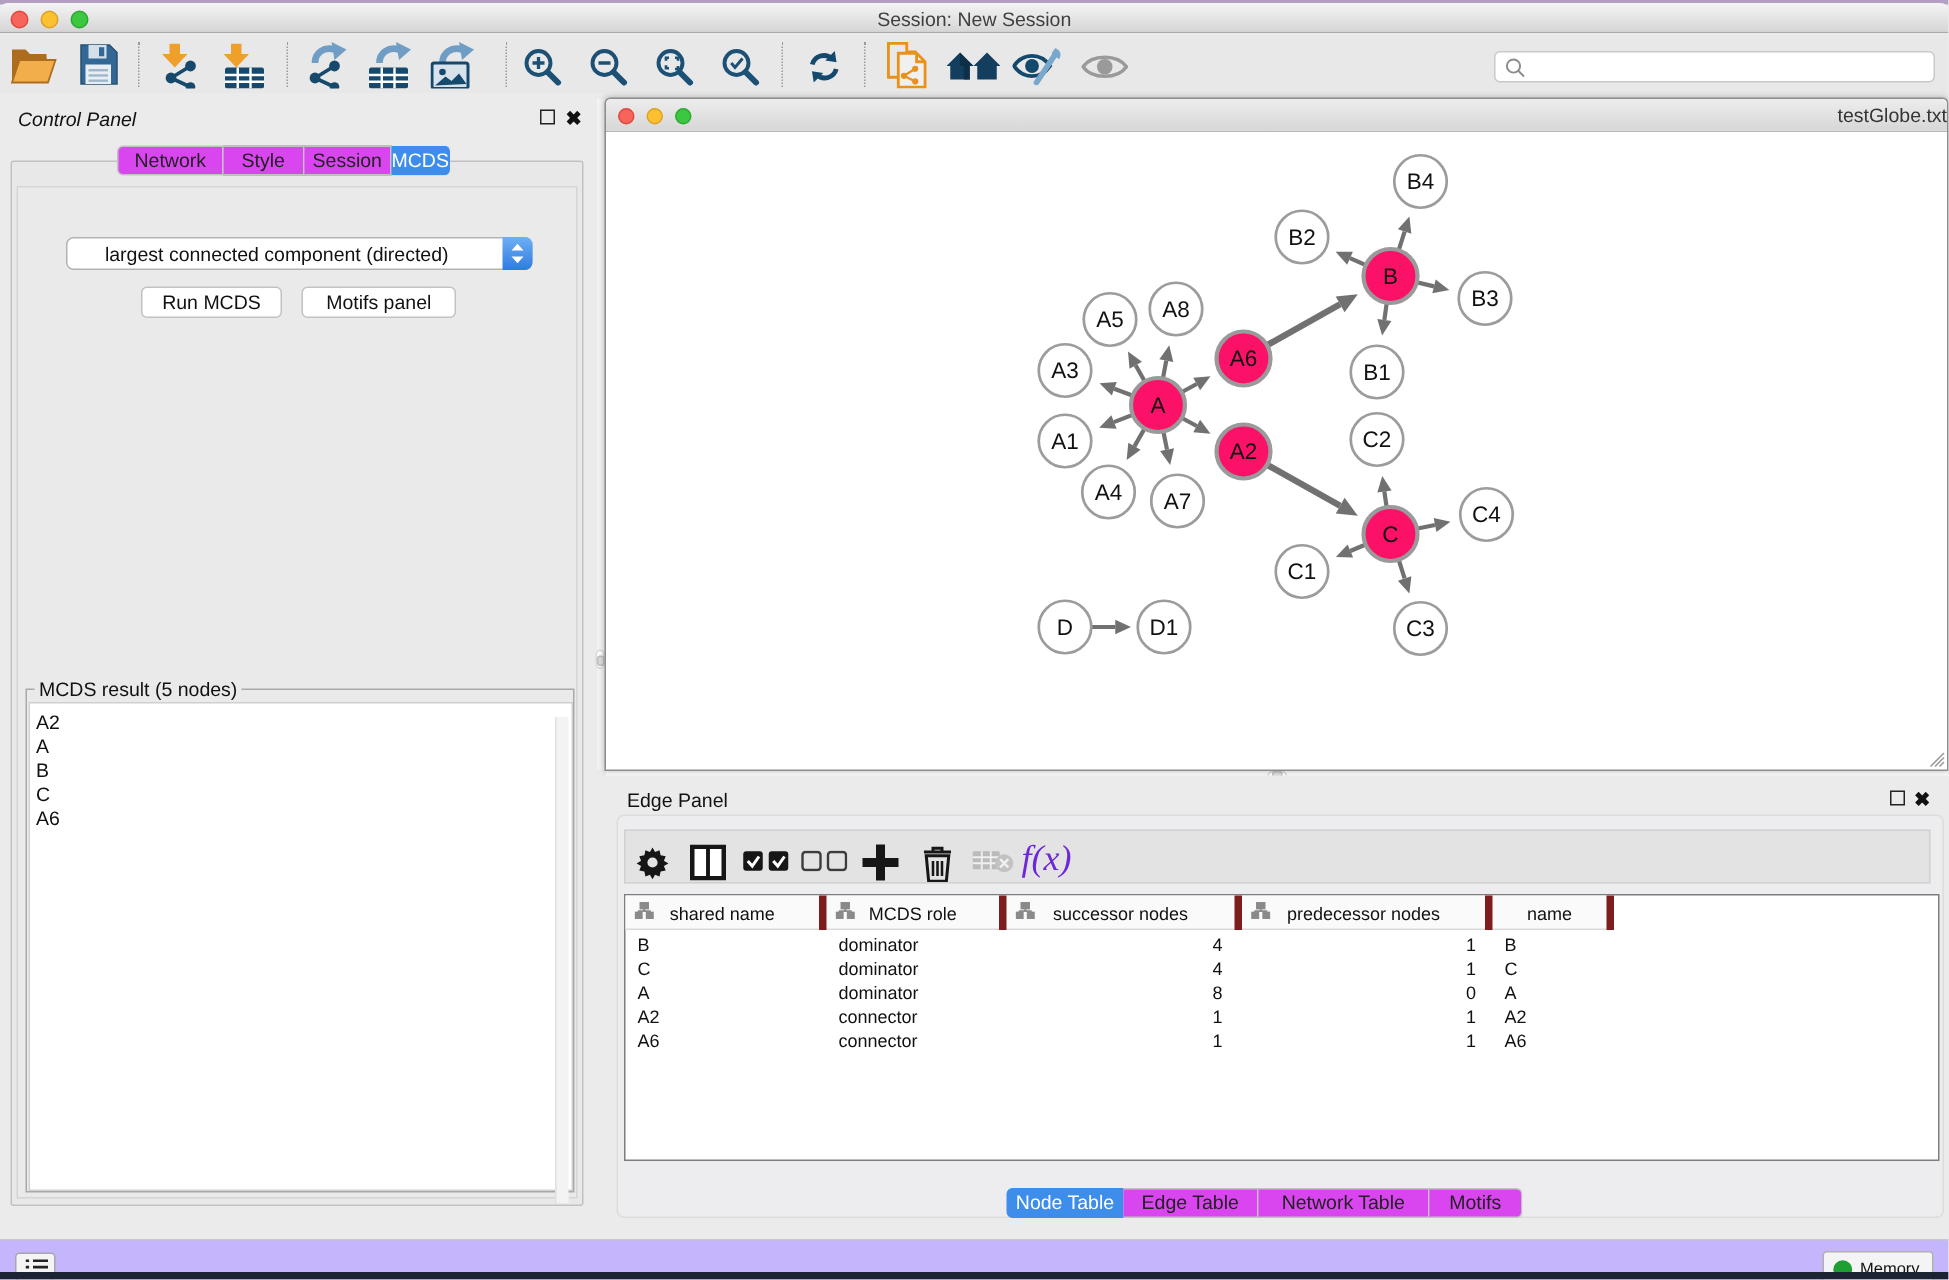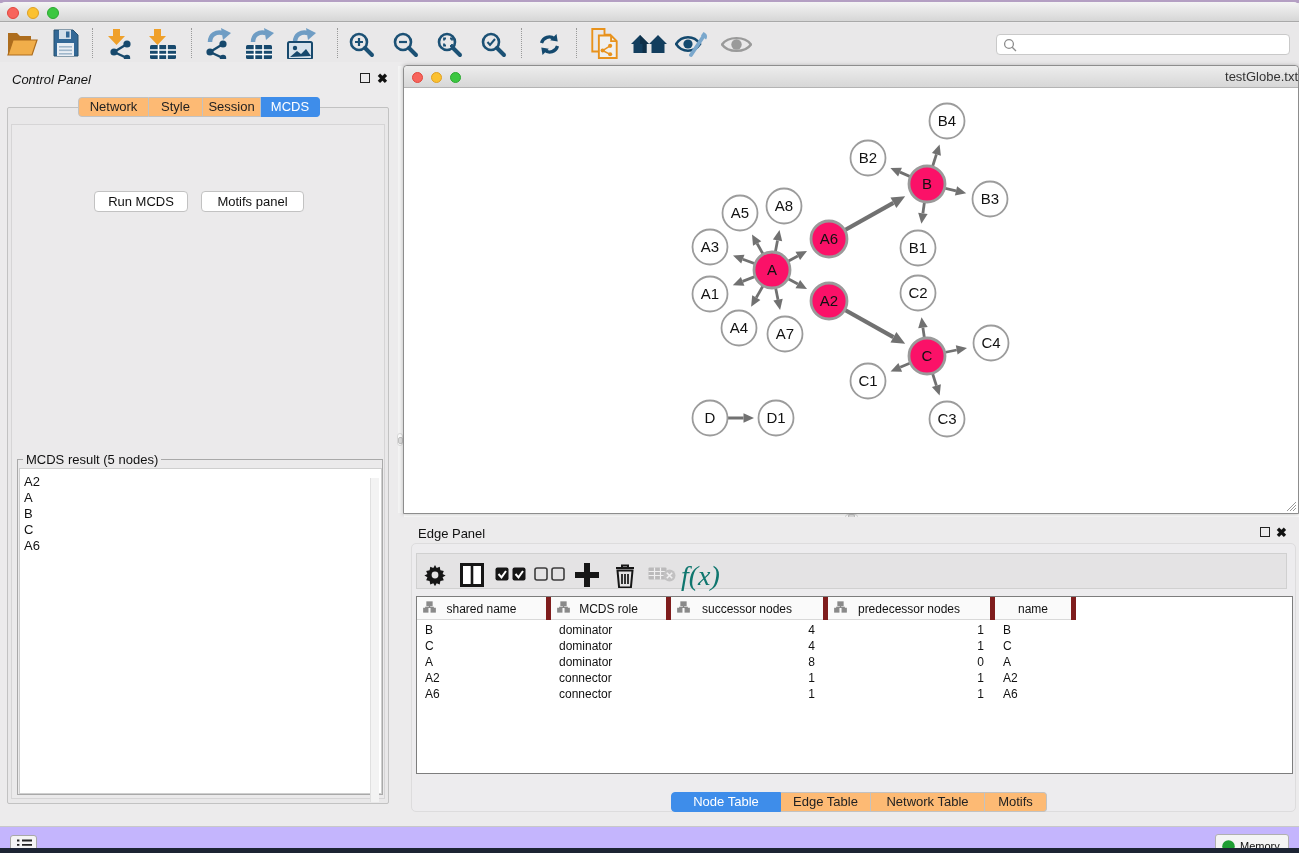--- a/index.html
+++ b/index.html
@@ -19,21 +19,21 @@
 #toolbar { left:0; top:23px; width:1299px; height:39px; background:#e9e8e9; }
 .tbi { position:absolute; top:3px; }
 .tsep { position:absolute; top:5px; width:0; height:30px; border-left:1px dotted #9a9a9a; }
 #searchbox { position:absolute; left:996px; top:11px; width:294px; height:21px; background:#fff; border:1px solid #c9c9c9; border-radius:4px; }
 
 #cpanel { left:0; top:62px; width:396px; height:755px; background:#ecebec; }
 #cpanel .hdr { position:absolute; left:12px; top:10px; font-size:13px; color:#111;font-style:italic; }
 .winbtns { position:absolute; font-size:13px; font-weight:bold; color:#111; }
 #cp-outer { position:absolute; left:7px; top:45px; width:382px; height:697px; border:1px solid #c2c2c2; background:#e9e8e9; border-radius:2px; }
 #cp-tabs { position:absolute; left:78px; top:35px; height:20px; display:flex; }
-.tab { font-size:13px; color:#222; background:#fdba74; border:1px solid #c2c2c2; border-left:none; padding:1px 0 0 0; text-align:center; height:20px; }
+.tab { font-size:13px; color:#222; background:#d946ef; border:1px solid #c2c2c2; border-left:none; padding:1px 0 0 0; text-align:center; height:20px; }
 .tab.first { border-left:1px solid #c2c2c2; border-radius:4px 0 0 4px; }
 .tab.last { border-radius:0 4px 4px 0; }
 .tab.sel { background:#3e8dea; color:#fff; border-color:#3e8dea; }
 #cp-inner { position:absolute; left:11px; top:62px; width:374px; height:675px; border:1px solid #d6d5d6; background:#ebeaeb; }
 #optlabel { position:absolute; left:0; width:396px; top:74px; text-align:center; font-size:13px; color:#111; }
 #combo { position:absolute; left:44px; top:96px; width:311px; height:22px; background:#fff; border:1px solid #b3b3b3; border-radius:5px; font-size:13px; color:#111; }
 #combo .ctext { position:absolute; left:0; right:30px; top:3px; text-align:center; }
 #combo .cbtn { position:absolute; right:-1px; top:-1px; width:20px; height:22px; background:linear-gradient(#6eb0f5,#2f7be0); border-radius:0 5px 5px 0; }
 .btn { position:absolute; height:21px; background:#fff; border:1px solid #c2c2c2; border-radius:4px; font-size:13px; color:#111; text-align:center; padding-top:2px; }
 
@@ -66,20 +66,21 @@
 #listbtn { position:absolute; left:10px; top:8px; width:27px; height:19px; background:#f4f4f4; border:1px solid #a8a8a8; border-radius:3px; }
 #membtn { position:absolute; left:1215px; top:7px; width:74px; height:23px; background:#f4f4f4; border:1px solid #b0b0b0; border-radius:3px; font-size:11px; color:#111; }
 </style>
 </head>
 <body>
 <div id="purple" class="abs"></div>
 <div id="titlebar" class="abs">
     <span class="tl r"></span>
     <span class="tl y"></span>
     <span class="tl g"></span>
+    <div class="title">Session: New Session</div>
   </div>
 <div id="toolbar" class="abs">
 <svg class="tbi" style="left:7px; top:7px;" width="31" height="27" viewBox="0 0 31 27">
   <path d="M1 3 h9 l3 3 h11 v5 h-23 z" fill="#ad6d1e"></path>
   <path d="M1 25 V5 h9 l3 3 h11 v4" fill="#ad6d1e"></path>
   <path d="M1 25 L6 10 h24 l-5 15 z" fill="#f1ae4a" stroke="#ad6d1e" stroke-width="1.2"></path>
 </svg>
 <svg class="tbi" style="left:52px; top:6px;" width="27" height="28" viewBox="0 0 27 28">
   <path d="M2 1 h19 l5 5 v21 h-24 z" fill="#336896" stroke="#27506f" stroke-width="1"></path>
   <rect x="7" y="1" width="12" height="9" fill="#d3dfea"></rect>
@@ -200,22 +201,30 @@
 <div id="cpanel" class="abs">
   <div class="hdr">Control Panel</div>
   <div style="position:absolute; left:360px; top:11px; width:10px; height:10px; border:1.5px solid #222;"></div>
   <div class="winbtns" style="left:377px; top:9px;">✖</div>
   <div id="cp-outer"></div>
   <div id="cp-inner"></div>
   <div id="cp-tabs">
     <div class="tab first" style="width:71px;">Network</div>
     <div class="tab" style="width:54px;">Style</div>
     <div class="tab" style="width:58px;">Session</div>
-    <div class="tab last sel" style="width:59px;text-align:center;">MCDS</div>
+    <div class="tab last sel" style="width:39px;text-align:center;">MCDS</div>
   </div>
+  <div id="combo">
+      <div class="ctext">largest connected component (directed)</div>
+      <div class="cbtn">
+        <svg style="position:absolute; left:4px; top:3px;" width="12" height="16" viewBox="0 0 12 16">
+          <path d="M2 6 L6 1.5 L10 6 z M2 10 L6 14.5 L10 10 z" fill="#fff"></path>
+        </svg>
+      </div>
+    </div>
   <div class="btn" style="left:94px; top:129px; width:94px;">Run MCDS</div>
   <div class="btn" style="left:201px; top:129px; width:103px;">Motifs panel</div>
   <div id="mcdsbox">
     <div class="legend">MCDS result (5 nodes)</div>
     <div id="mcdslist">A2<br>A<br>B<br>C<br>A6<div id="mcdsscroll"></div></div>
   </div>
 </div>
 <div class="abs" style="left:398px; top:66px; width:5px; height:447px; background:#f4f4f4;"></div>
 <div class="abs" style="left:396.5px; top:433px; width:6px; height:13px; background:#fdfdfd; border:1px solid #d8d8d8; border-radius:3px;"></div>
 <div class="abs" style="left:398px; top:436.5px; width:5px; height:7px; background:#dcdcdc; border:1px solid #c0c0c0; border-radius:2px;"></div>
@@ -348,21 +357,21 @@
  <path d="M9 12 v10 M12 12 v10 M15 12 v10" stroke="#161616" stroke-width="1.7"></path>
 </svg>
 <svg style="position:absolute; left:231px; top:13px;" width="28" height="15" viewBox="0 0 28 15">
  <g opacity="0.45">
  <rect x="0.5" y="0.5" width="18" height="12" rx="1" fill="#8a8a8a"></rect>
  <path d="M0.5 4.5 h18 M0.5 8.5 h18 M6.5 0.5 v12 M12.5 0.5 v12" stroke="#fff" stroke-width="1.2"></path>
  <circle cx="21.5" cy="8.5" r="6" fill="#9a9a9a"></circle>
  <path d="M18.8 5.8 l5.4 5.4 M24.2 5.8 l-5.4 5.4" stroke="#fff" stroke-width="1.6"></path>
  </g>
 </svg>
-<div style="position:absolute; left:264px; top:6px; font-family:'Liberation Serif',serif; font-style:italic; font-size:28px; color:#0f766e;">f(x)</div>
+<div style="position:absolute; left:264px; top:6px; font-family:'Liberation Serif',serif; font-style:italic; font-size:24px; color:#6d28d9;">f(x)</div>
 </div>
   <div id="tblbox">
       <div id="thead" style="width:659px;">
         <div class="thc" style="left:0px; width:134px;">
           <svg width="13" height="12" viewBox="0 0 13 12" style="position:absolute; left:6px; top:4px;">
             <g fill="none" stroke="#8a8a8a" stroke-width="1.3">
               <rect x="4" y="1" width="5" height="3.6" fill="#8a8a8a"></rect>
               <rect x="0.8" y="7.4" width="4" height="3.6" fill="#8a8a8a"></rect>
               <rect x="8.2" y="7.4" width="4" height="3.6" fill="#8a8a8a"></rect>
               <path d="M6.5 4.6 v2 M2.8 7.4 v-1 h7.4 v1"></path>
@@ -437,21 +446,21 @@
 </div>
       <div class="trow" style="left:0; top:90px; width:659px;">
 <div style="left:8px;">A6</div>
 <div style="left:142px;">connector</div>
 <div style="left:254px; width:144px; text-align:right;">1</div>
 <div style="left:411px; width:156px; text-align:right;">1</div>
 <div style="left:586px;">A6</div>
 </div>
     </div>
   <div id="btabs">
-    <div class="tab first sel" style="width:110px;">Node Table</div>
+    <div class="tab first sel" style="width:78px;">Node Table</div>
     <div class="tab" style="width:90px;">Edge Table</div>
     <div class="tab" style="width:114px;">Network Table</div>
     <div class="tab last" style="width:62px;">Motifs</div>
   </div>
 </div>
 <div id="statusbar" class="abs">
   <div id="listbtn">
       <svg style="position:absolute; left:6px; top:3px;" width="15" height="12" viewBox="0 0 15 12">
 <g stroke="#222" stroke-width="1.8">
           <path d="M0 1.5 h2.4 M5 1.5 h10 M0 5.8 h2.4 M5 5.8 h10 M0 10.1 h2.4 M5 10.1 h10"></path>

